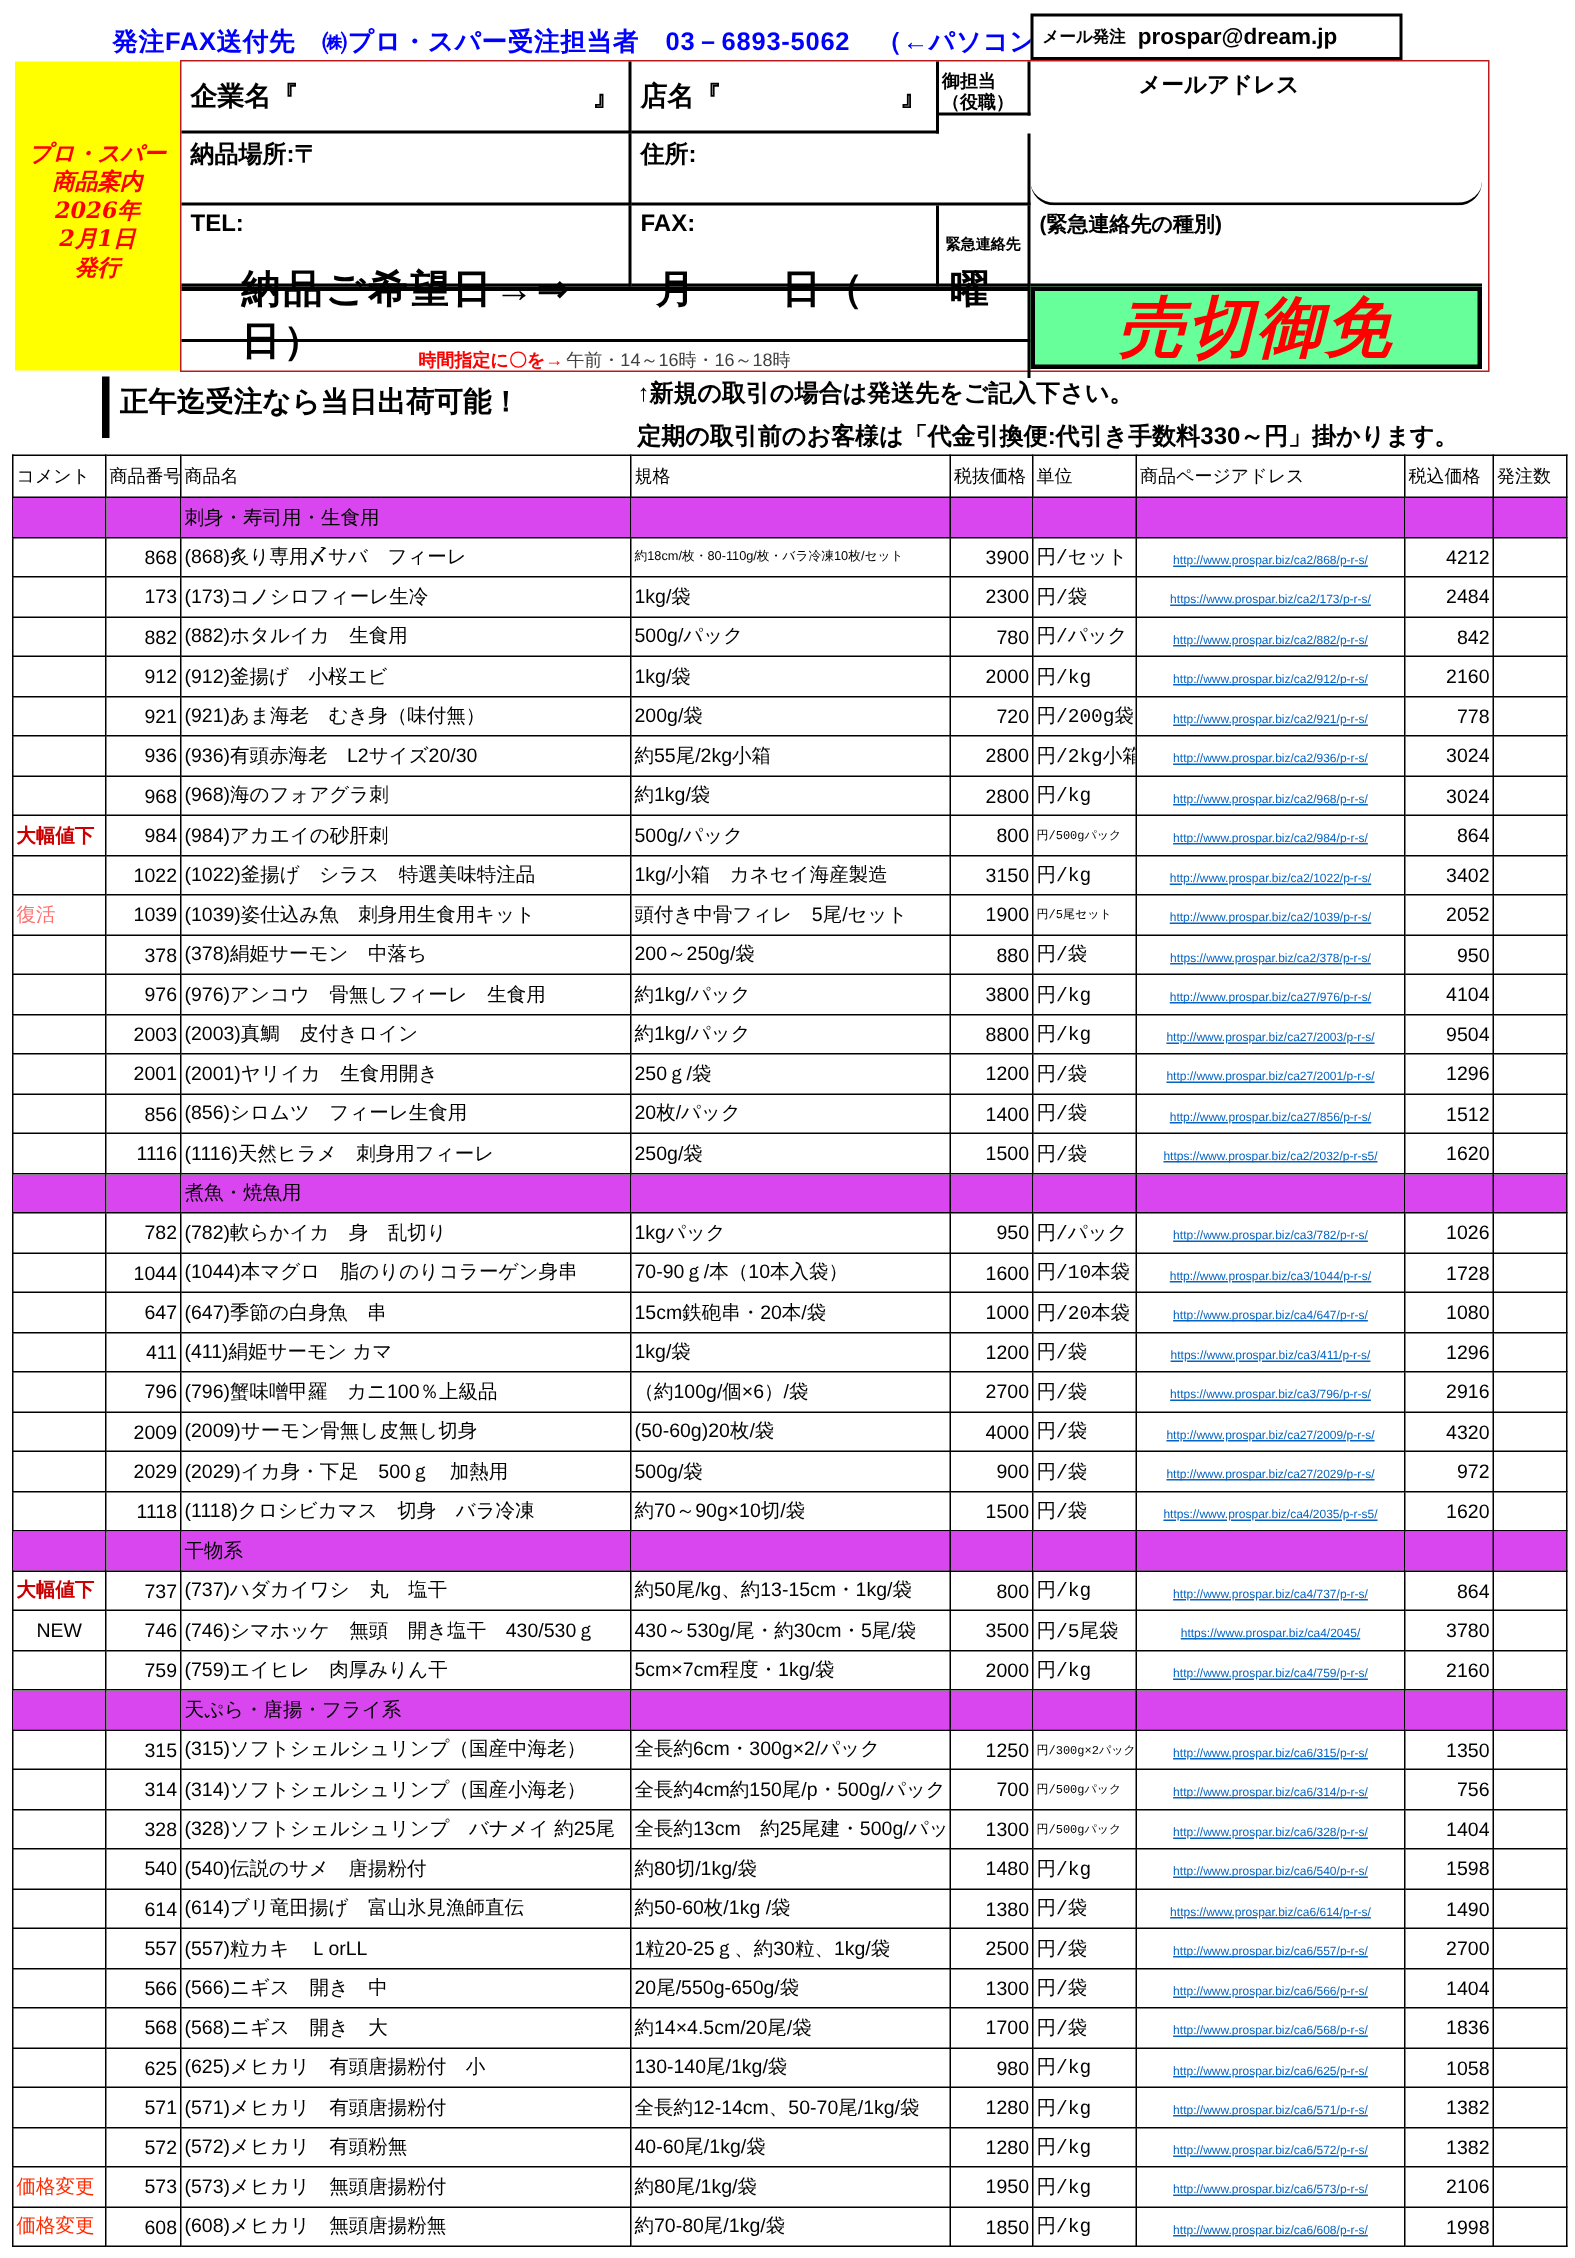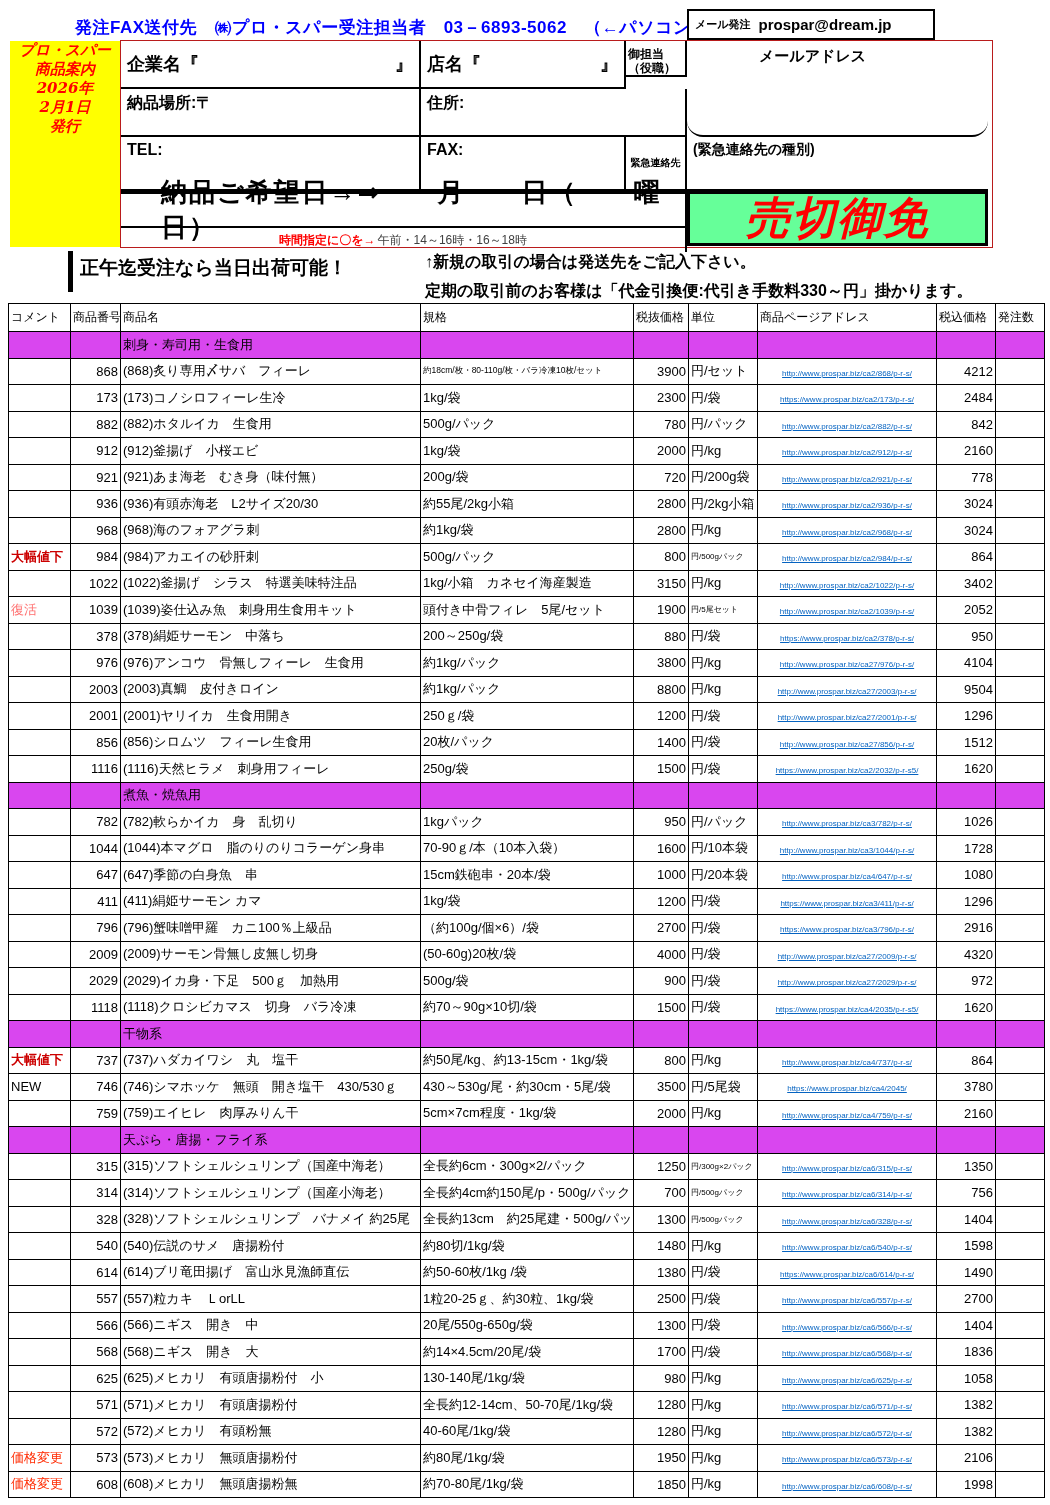--- a/index.html
+++ b/index.html
@@ -7,21 +7,21 @@
   body {
     width:1050px; height:1505px; position:relative; background:#ffffff;
     font-family:"Liberation Sans","DejaVu Sans",sans-serif; color:#000;
   }
   
   .fax-line { position:absolute; left:75px; top:16px; color:#0000ff; font-weight:bold; font-size:17px; letter-spacing:0.5px; }
   .mail-box { position:absolute; left:687px; top:9px; width:248px; height:31px; border:2px solid #000; display:flex; align-items:center; padding-left:6px; background:#fff; }
   .mail-label { font-size:11px; font-weight:bold; margin-right:8px; }
   .mail-addr { font-size:15px; font-weight:bold; }
   
-  .issue-box { position:absolute; left:10px; top:41px; width:110px; height:206px; background:#ffff00; text-align:center; }
+  .issue-box { position:absolute; left:10px; top:41px; width:110px; height:206px; background:#ffff00; text-align:center; padding-top:52px; }
   .issue-box div { color:#ff0000; font-weight:bold; font-style:italic; font-size:15px; line-height:19px; font-family:"DejaVu Serif","Liberation Serif",serif; }
   
   .form-box { position:absolute; left:120px; top:40px; width:873px; height:208px; border:1px solid #b91c1c; background:#fff; }
   .cell { position:absolute; border-right:2px solid #000; border-bottom:2px solid #000; padding:4px 6px; font-weight:bold; }
   .no-r { border-right:none; }
   .no-b { border-bottom:none; }
   .lbl16 { font-size:16px; }
   .bracket-row { display:flex; justify-content:space-between; align-items:center; font-size:18px; }
   .c-contact { font-size:12px; line-height:14px; padding:6px 2px; }
   .c-mail { font-size:15px; padding-left:72px; padding-top:6px; }
@@ -44,29 +44,29 @@
   table.products th { font-weight:normal; font-size:12px; text-align:left; padding:2px 2px; height:28px; background:#fff; }
   th.h-code { font-size:10px; }
   table.products td { height:26.5px; font-size:13px; padding:1px 2px; }
   tr.section-row td { background:#d946ef; font-size:13px; }
   td.c-comment { font-size:13px; padding-left:2px; }
   td.c-code { text-align:right; padding-right:4px; }
   td.c-name { text-align:left; padding-left:3px; }
   td.c-spec { text-align:left; padding-left:3px; }
   td.c-spec.small { font-size:8.5px; }
   td.c-price { text-align:right; padding-right:4px; }
-  td.c-unit { text-align:left; padding-left:3px; font-size:12.5px; }
+  td.c-unit { text-align:left; padding-left:3px; font-size:12.5px;font-family:Liberation Mono, monospace; }
   td.c-unit.small { font-size:8px; }
   td.c-url { text-align:center; }
   .url-link { font-size:8px; color:#0563c1; text-decoration:underline; cursor:pointer; }
   td.c-taxprice { text-align:right; padding-right:12px; }
   td.c-qty { background:#fff; }
   .cm-red-bold { color:#cc0000; font-weight:bold; }
   .cm-pink { color:#ff7070; }
-  .cm-black { color:#000; font-size:14px; }
+  .cm-black { color:#000; font-size:14px;text-align:center; }
   .cm-red { color:#ff2a00; font-size:12px; }
 </style>
 </head>
 <body>
 
 <div class="fax-line">発注FAX送付先　㈱プロ・スパー受注担当者　03－6893-5062　（←パソコンに届くFAXです）</div>
 
 <div class="mail-box">
   <span class="mail-label">メール発注</span>
   <span class="mail-addr">prospar@dream.jp</span>

